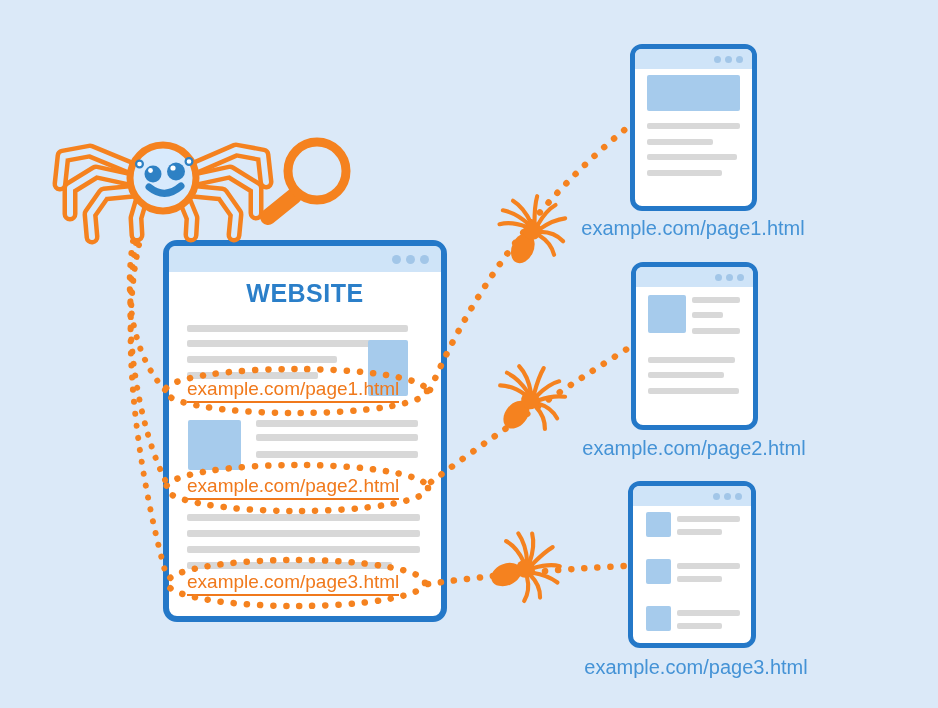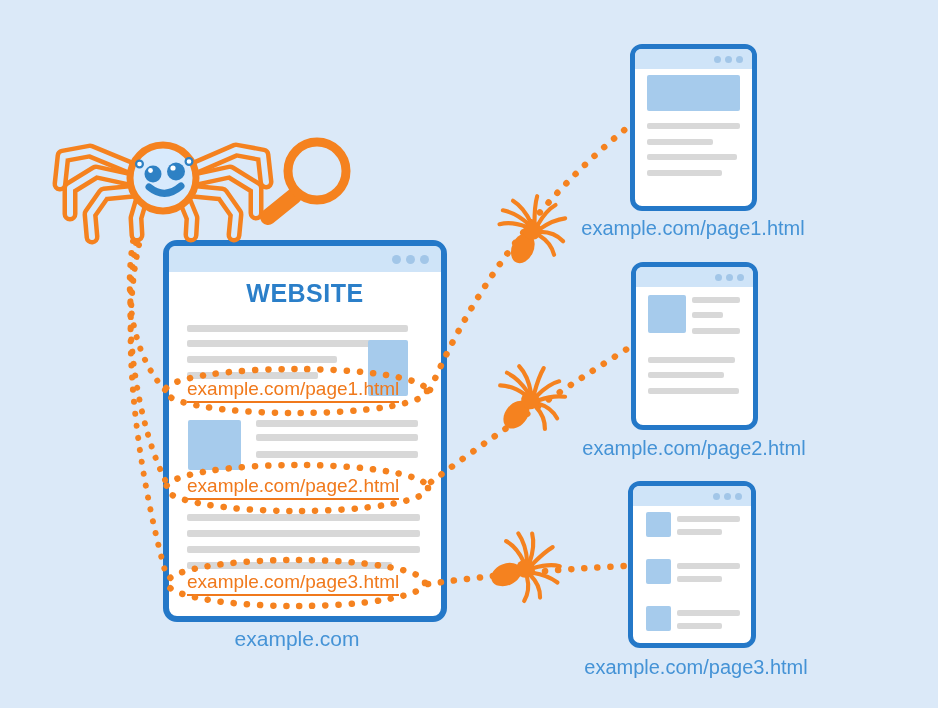--- a/index.html
+++ b/index.html
@@ -75,21 +75,20 @@
     <a class="link" style="left:18px; top:230px;">example.com/page2.html</a>
 
     <div class="bar" style="left:18px; top:268px; width:233px;"></div>
     <div class="bar" style="left:18px; top:284px; width:233px;"></div>
     <div class="bar" style="left:18px; top:300px; width:233px;"></div>
     <div class="bar" style="left:18px; top:316px; width:205px;"></div>
 
     <a class="link" style="left:18px; top:326px;">example.com/page3.html</a>
   </div>
 
-  <div class="caption">example.com</div>
 
   <div class="window small" style="left:630px; top:44px; width:127px; height:167px;">
     <div class="titlebar">
       <span style="display:flex;gap:4px;">
         <span class="dot"></span>
           <span class="dot"></span>
           <span class="dot"></span>
       </span>
     </div>
     <div class="imgph" style="left:12px; top:26px; width:93px; height:36px;"></div>

